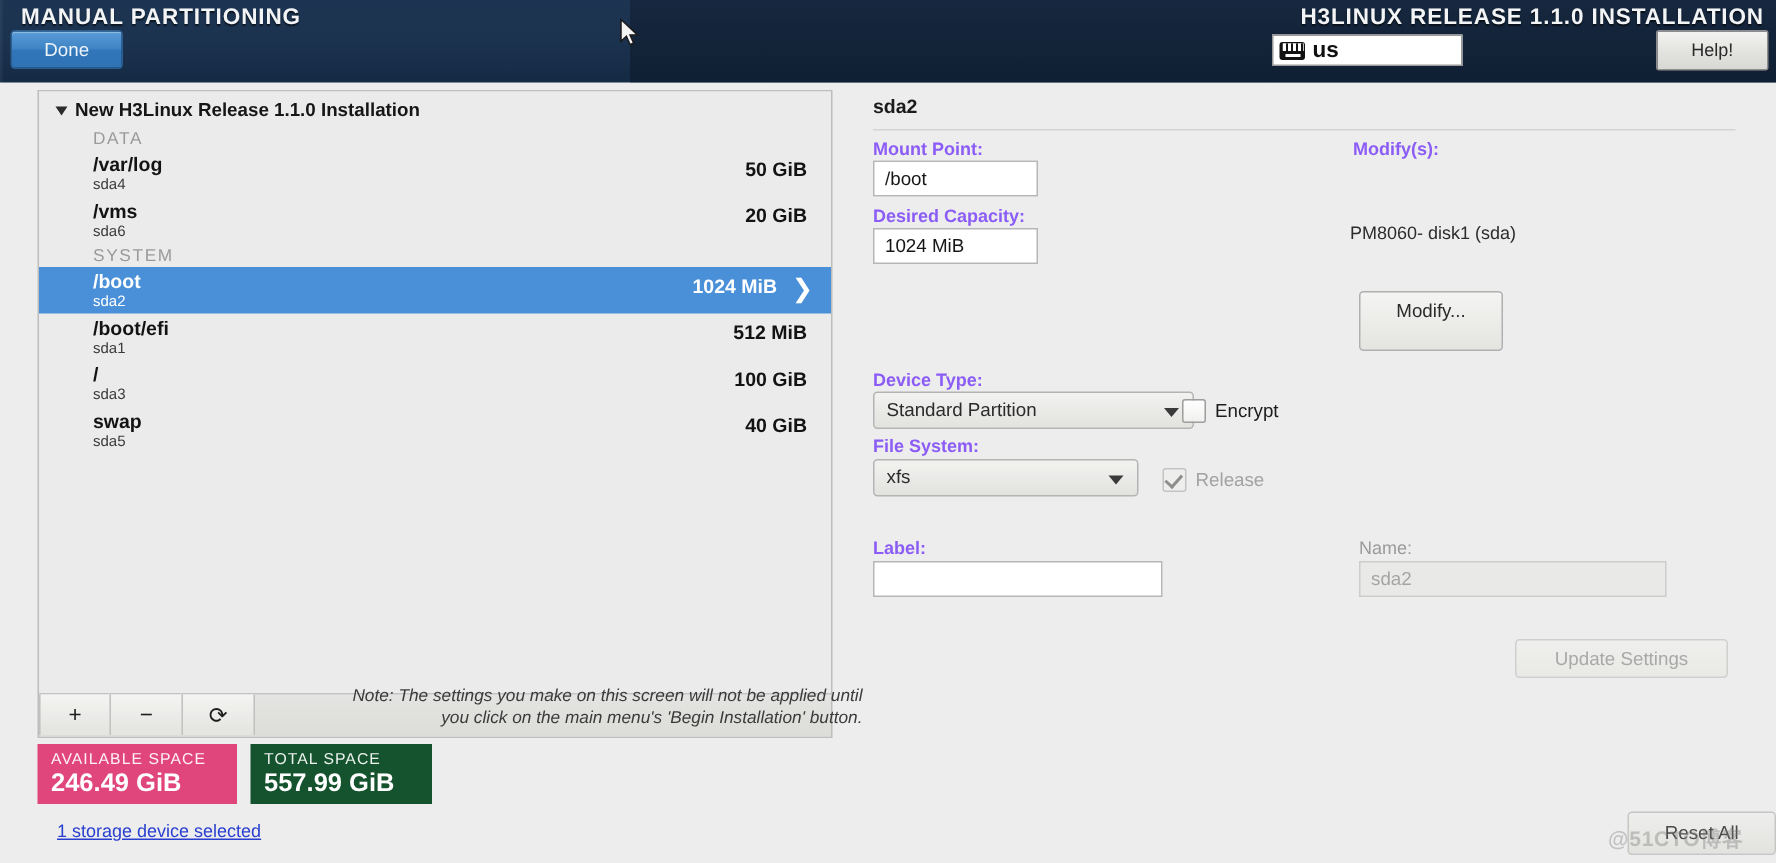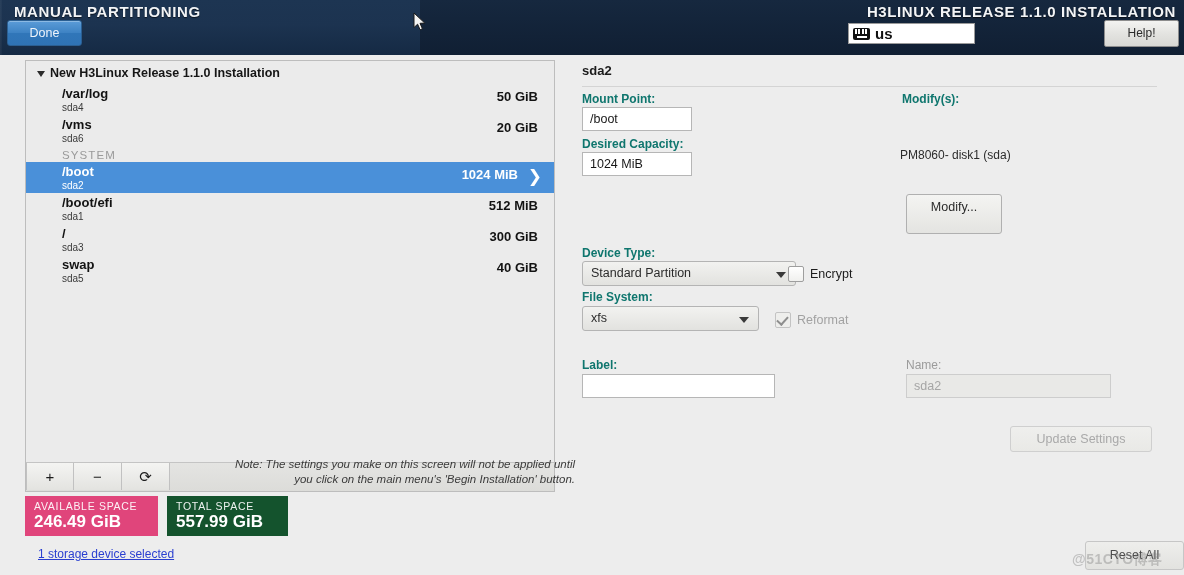--- a/index.html
+++ b/index.html
@@ -125,21 +125,21 @@
     text-decoration:underline;cursor:pointer;
   }
 
   
   #right{position:absolute;left:570px;top:58px;width:600px;height:450px;}
   #sda-title{
     position:absolute;left:12px;top:5px;font-size:13px;font-weight:bold;color:#1b1b1b;
   }
   #title-rule{position:absolute;left:12px;top:28px;width:575px;height:1px;background:#d4d4d4;}
 
-  .fld-lbl{position:absolute;font-size:12px;font-weight:bold;color:#0f766e;}
+  .fld-lbl{position:absolute;font-size:12px;font-weight:bold;color:#8b5cf6;}
   .fld-lbl.dim{font-weight:normal;color:#9b9b9b;}
   .txtin{
     position:absolute;background:#fff;border:1px solid #b6b6b6;box-sizing:border-box;
     font-family:"Liberation Sans",sans-serif;font-size:12.5px;color:#171717;
     padding:0 7px;
   }
   .txtin.disabled{background:#e9e9e7;border-color:#cdcdcd;color:#a5a5a5;}
   .combo{
     position:absolute;height:25px;box-sizing:border-box;
     border:1px solid #b4b4b4;border-radius:3px;
@@ -201,20 +201,21 @@
   <path d="M1 1 L1 15.5 L4.6 12.2 L7.1 17.8 L9.4 16.7 L7 11.3 L11.8 11.1 Z" fill="#f4f4f4" stroke="#1a1a1a" stroke-width="1"></path>
 </svg>
 
 <div id="left">
   <div id="scrollarea">
     <div class="root-row">
       <span class="tri"></span>
       <span>New H3Linux Release 1.1.0 Installation</span>
     </div>
 
+    <div class="grp-hdr">DATA</div>
 
     <div class="part-row">
       <div class="mp">/var/log</div>
       <div class="dev">sda4</div>
       <div class="size">50 GiB</div>
     </div>
 
     <div class="part-row">
       <div class="mp">/vms</div>
       <div class="dev">sda6</div>
@@ -232,21 +233,21 @@
 
     <div class="part-row">
       <div class="mp">/boot/efi</div>
       <div class="dev">sda1</div>
       <div class="size">512 MiB</div>
     </div>
 
     <div class="part-row">
       <div class="mp">/</div>
       <div class="dev">sda3</div>
-      <div class="size">300 GiB</div>
+      <div class="size">100 GiB</div>
     </div>
 
     <div class="part-row">
       <div class="mp">swap</div>
       <div class="dev">sda5</div>
       <div class="size">40 GiB</div>
     </div>
   </div>
 
   <div id="btnbar">
@@ -290,21 +291,21 @@
     <span class="chk-lbl">Encrypt</span>
   </div>
 
   <div class="fld-lbl" style="left:12px;top:232px;">File System:</div>
   <div class="combo" style="left:12px;top:248px;width:177px;">
     <span>xfs</span>
     <span class="arw"></span>
   </div>
   <div class="chk-wrap" style="left:205px;top:254px;">
     <span class="chk dim on"></span>
-    <span class="chk-lbl dim">Reformat</span>
+    <span class="chk-lbl dim">Release</span>
   </div>
 
   <div class="fld-lbl" style="left:12px;top:300px;">Label:</div>
   <input class="txtin" style="left: 12px; top: 316px; width: 193px; height: 24px;" value="">
 
   <div class="fld-lbl dim" style="left:336px;top:300px;">Name:</div>
   <input class="txtin disabled" style="left: 336px; top: 316px; width: 205px; height: 24px;" readonly="" value="sda2">
 
   <div class="gbtn disabled" style="left:440px;top:368px;width:142px;height:26px;line-height:25px;">Update Settings</div>
 </div>

